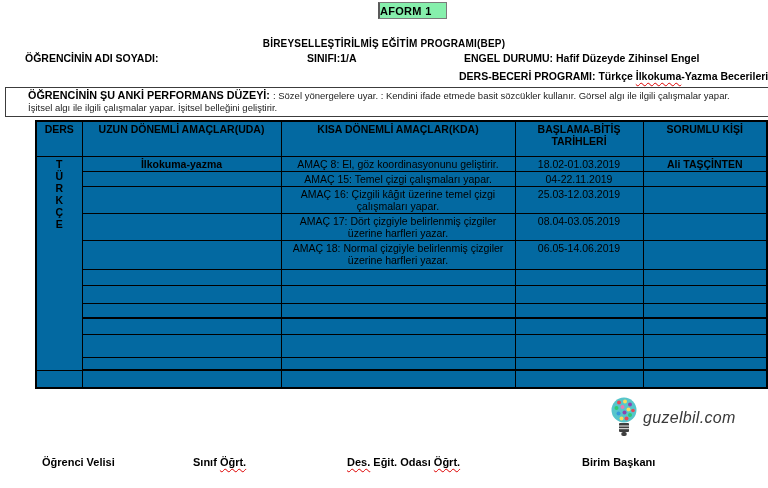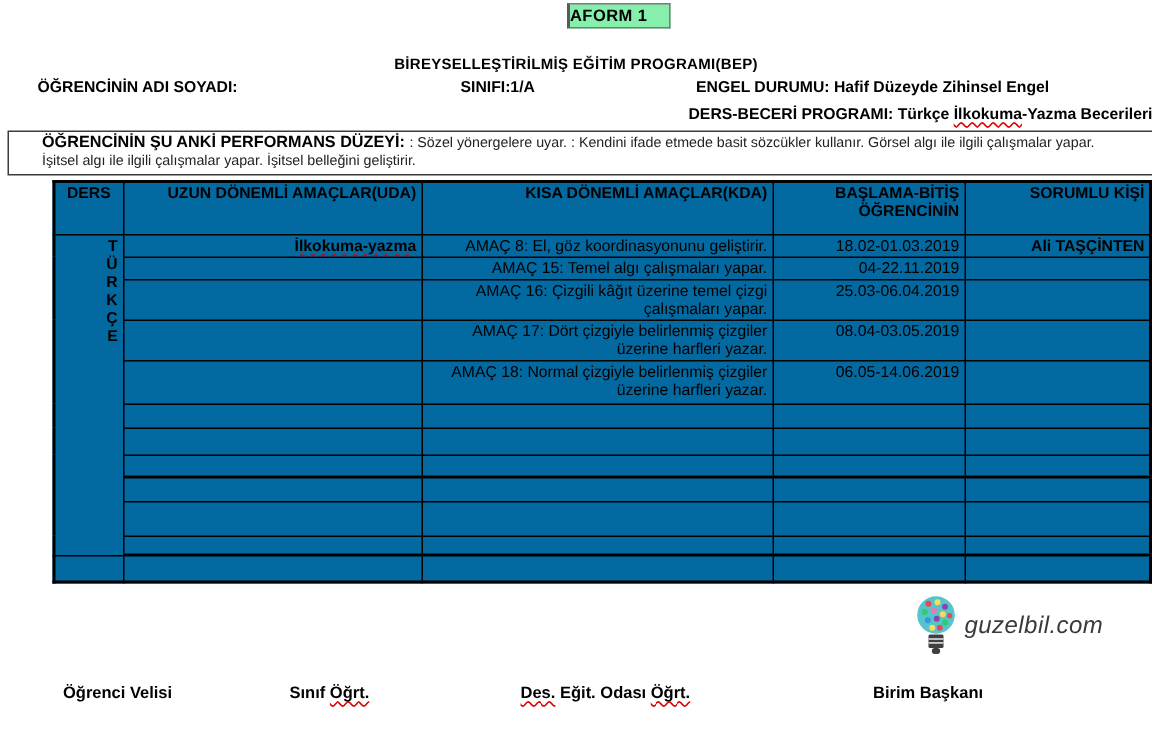--- a/index.html
+++ b/index.html
@@ -31,21 +31,21 @@
   .perf-label { font-weight:bold; font-size:10.8px; color:#000; }
 
   table.bep-table {
     position:absolute; left:7px; top:120px; width:731px;
     border-collapse:collapse; table-layout:fixed; background:#0369a1;
     border:2px solid #000;
     margin-left:28px;
   }
   .bep-table th, .bep-table td {
     border:1px solid #000; padding:1px 3px; vertical-align:top;
-    font-size:10.5px; line-height:12px; overflow:hidden; text-align:right;
+    font-size:10.5px; line-height:12px; overflow:hidden; text-align:center;
   }
   .bep-table th { font-weight:bold; }
   th.ders-h { text-align:center; }
   tr.sep > td { border-bottom:2.5px solid #000; }
   .vertical-course {
     white-space:pre-line; text-align:center; font-weight:bold;
     font-size:11px; line-height:11.5px;
   }
   .uda-cell { font-weight:bold; }
   .resp-cell { font-weight:bold; }
@@ -89,45 +89,45 @@
         <col style="width:199px">
         <col style="width:234px">
         <col style="width:128px">
         <col style="width:124px">
     </colgroup>
     <tbody>
         <tr style="height:35px">
       <th class="ders-h">DERS</th>
       <th>UZUN DÖNEMLİ AMAÇLAR(UDA)</th>
       <th>KISA DÖNEMLİ AMAÇLAR(KDA)</th>
-      <th>BAŞLAMA-BİTİŞ ÖĞRENCİNİN</th>
+      <th>BAŞLAMA-BİTİŞ TARİHLERİ</th>
       <th>SORUMLU KİŞİ</th>
     </tr>
     <tr style="height:15px">
       <td rowspan="11" class="vertical-course">T
 Ü
 R
 K
 Ç
 E</td>
       <td class="uda-cell"><span class="sq">İlkokuma-yazma</span></td>
       <td>AMAÇ 8: El, göz koordinasyonunu geliştirir.</td>
       <td>18.02-01.03.2019</td>
       <td class="resp-cell">Ali TAŞÇİNTEN</td>
     </tr>
     <tr style="height:14px">
       <td></td>
-      <td>AMAÇ 15: Temel algı çalışmaları yapar.</td>
+      <td>AMAÇ 15: Temel çizgi çalışmaları yapar.</td>
       <td>04-22.11.2019</td>
       <td></td>
     </tr>
     <tr style="height:24px">
       <td></td>
       <td>AMAÇ 16: Çizgili kâğıt üzerine temel çizgi çalışmaları yapar.</td>
-      <td>25.03-06.04.2019</td>
+      <td>25.03-12.03.2019</td>
       <td></td>
     </tr>
     <tr style="height:25px">
       <td></td>
       <td>AMAÇ 17: Dört çizgiyle belirlenmiş çizgiler üzerine harfleri yazar.</td>
       <td>08.04-03.05.2019</td>
       <td></td>
     </tr>
     <tr style="height:29px">
       <td></td>

